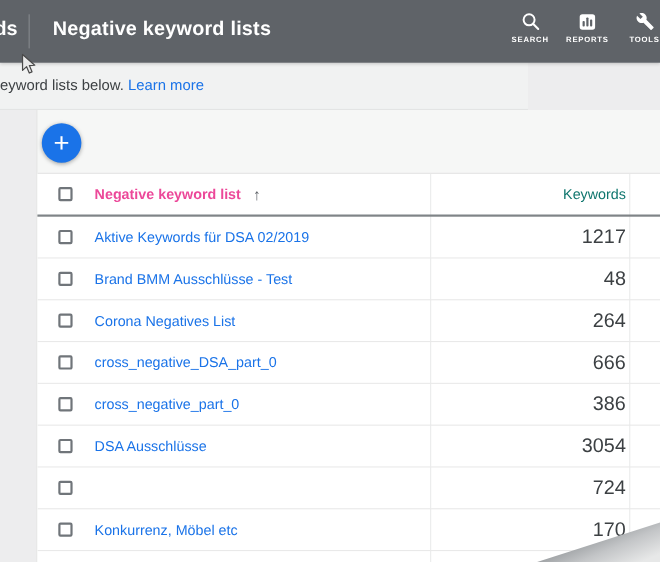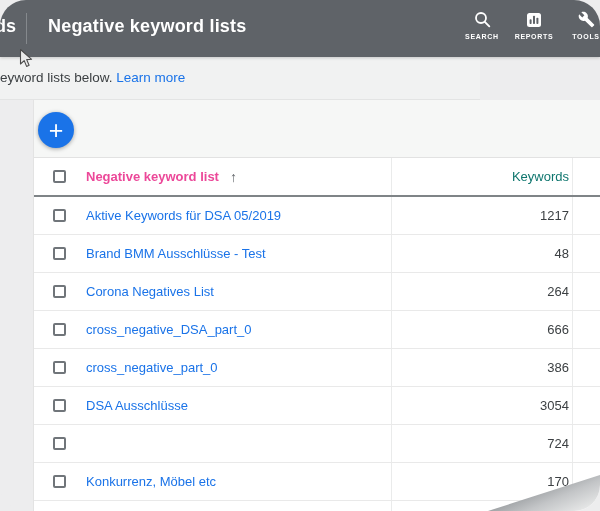--- a/index.html
+++ b/index.html
@@ -1,17 +1,17 @@
 <!DOCTYPE html>
 <html><head>
 <meta charset="utf-8">
 <style>
   * { margin:0; padding:0; box-sizing:border-box; }
   body { background:#ededee; font-family:"Liberation Sans", sans-serif; }
-  .screen { position:relative; width:600px; height:511px; overflow:hidden; background:#ededee;border-radius:26px; }
+  .screen { position:relative; width:600px; height:511px; overflow:hidden; background:#ededee; }
 
   
   .appbar { position:absolute; top:0; left:0; width:600px; height:57px; background:#5f6368;
             box-shadow:0 1px 3px rgba(0,0,0,.18); z-index:4; }
   .appbar-partial { position:absolute; left:-5px; top:16px; color:#fff; font-size:18px; font-weight:700; }
   .appbar-divider { position:absolute; left:26px; top:13px; width:1px; height:31px; background:#85898d; }
   .appbar-title { position:absolute; left:48px; top:16px; color:#fff; font-size:18px; font-weight:700; letter-spacing:.2px; }
   .appbar-actions { position:absolute; top:11px; right:-10px; display:flex; gap:4px; }
   .appbar-action { width:48px; height:40px; display:flex; flex-direction:column; align-items:center;
                    justify-content:flex-start; gap:5px; color:#fff; cursor:pointer; }
@@ -41,21 +41,21 @@
   .thead-border { position:absolute; left:0; right:0; top:37px; height:2px; background:#7f8487; z-index:1; }
   .th-name { margin-left:20px; font-size:13px; font-weight:700; color:#ec4899; }
   .sort-arrow { margin-left:11px; font-size:14px; color:#5f6368; }
   .th-keywords { position:absolute; right:32px; font-size:13px; color:#0f766e; }
   .tbody { position:absolute; top:39px; left:0; right:0; bottom:0; overflow:hidden; }
   .row { position:relative; height:38px; display:flex; align-items:center; padding-left:19px;
          border-bottom:1px solid #e9e9e9; }
   .checkbox { width:13px; height:13px; border:2px solid #70757a; border-radius:2px; background:#fff;
               flex:0 0 auto; cursor:pointer; }
   .row-link { margin-left:20px; font-size:13px; color:#1a73e8; text-decoration:none; cursor:pointer; white-space:nowrap; }
-  .row-count { position:absolute; right:32px; font-size:13px; color:#3c4043; }
+  .row-count { position:absolute; right:32px; font-size:18px; color:#3c4043; }
 
   
   .cursor { position:absolute; left:19px; top:48px; z-index:9; pointer-events:none; }
 
   
   .curl { position:absolute; right:0; bottom:0; width:112px; height:44px; z-index:8;
           clip-path:polygon(0 100%, 100% 18%, 100% 100%);
           background:linear-gradient(157deg, #f5f5f5 4%, #767b7f 18%, #8d9194 38%, #c3c5c7 66%, #e7e8e8 92%); }
 </style>
 </head>
@@ -121,21 +121,21 @@
         <span class="th-name">Negative keyword list</span>
         <span class="sort-arrow">↑</span>
         <span class="th-keywords">Keywords</span>
       </div>
       <div class="thead-border"></div>
 
       <div class="tbody">
 
           <div class="row">
             <div class="checkbox"></div>
-            <a class="row-link">Aktive Keywords für DSA 05/2019</a>
+            <a class="row-link">Aktive Keywords für DSA 02/2019</a>
             <span class="row-count">1217</span>
           </div>
 
           <div class="row">
             <div class="checkbox"></div>
             <a class="row-link">Brand BMM Ausschlüsse - Test</a>
             <span class="row-count">48</span>
           </div>
 
           <div class="row">

